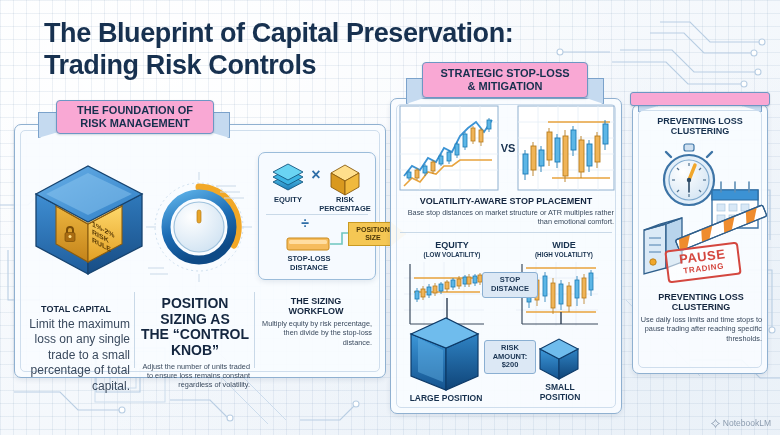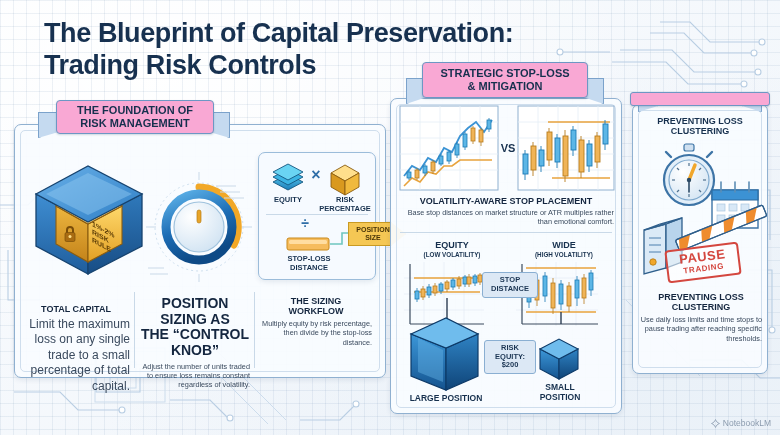--- a/index.html
+++ b/index.html
@@ -609,21 +609,21 @@
   <div class="chip" style="left:482px; top:272px; width:56px; height:26px; font-size:7.5px;">
     <div>
       <div>STOP</div>
       <div>DISTANCE</div>
     </div>
   </div>
 
   <div class="chip" style="left:484px; top:340px; width:52px; height:34px; font-size:7.5px;">
     <div>
       <div>RISK</div>
-      <div>EQUITY:</div>
+      <div>AMOUNT:</div>
       <div>$200</div>
     </div>
   </div>
 
   <svg class="iso" style="left:406px; top:316px;" width="78" height="76" viewBox="0 0 78 76">
     <defs>
       <linearGradient id="gBigL" x1="0" y1="0" x2="0" y2="1">
         <stop offset="0%" stop-color="#3c97d8"></stop>
           <stop offset="100%" stop-color="#14538f"></stop>
       </linearGradient>

